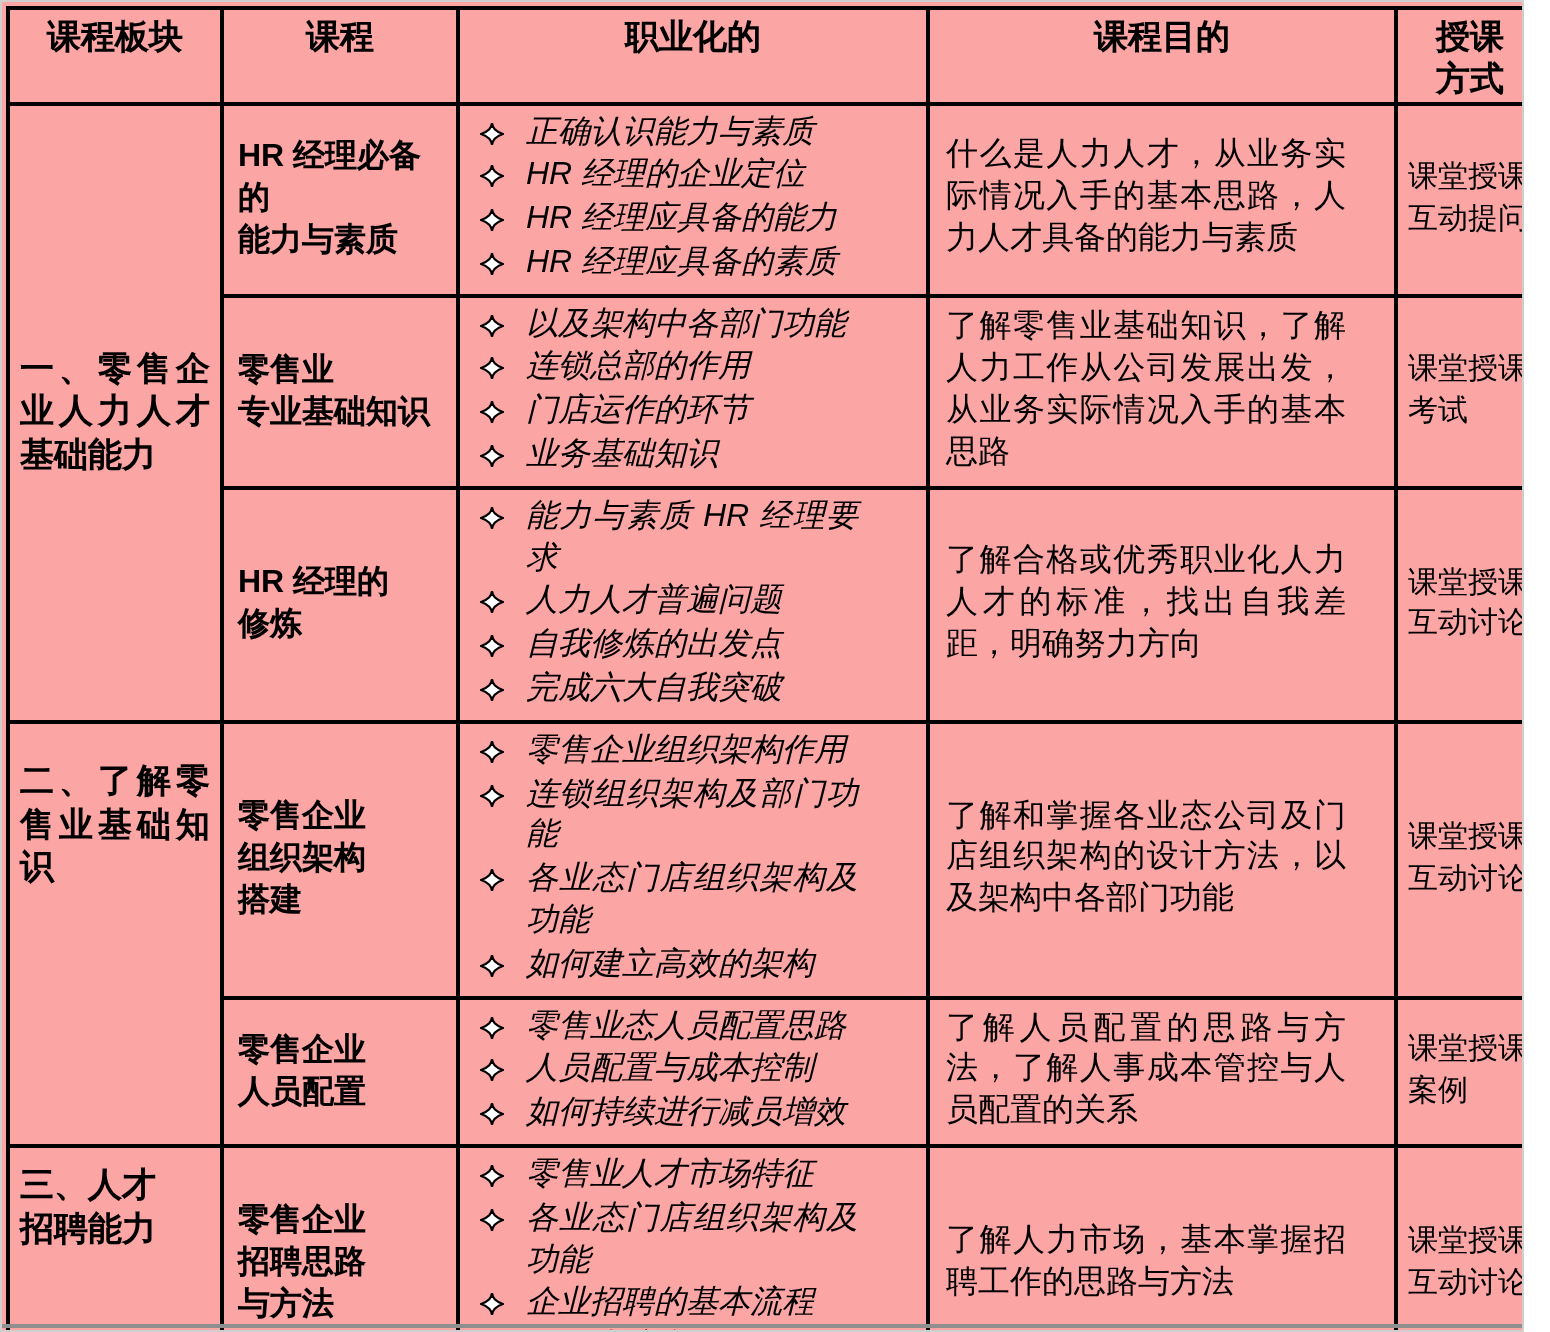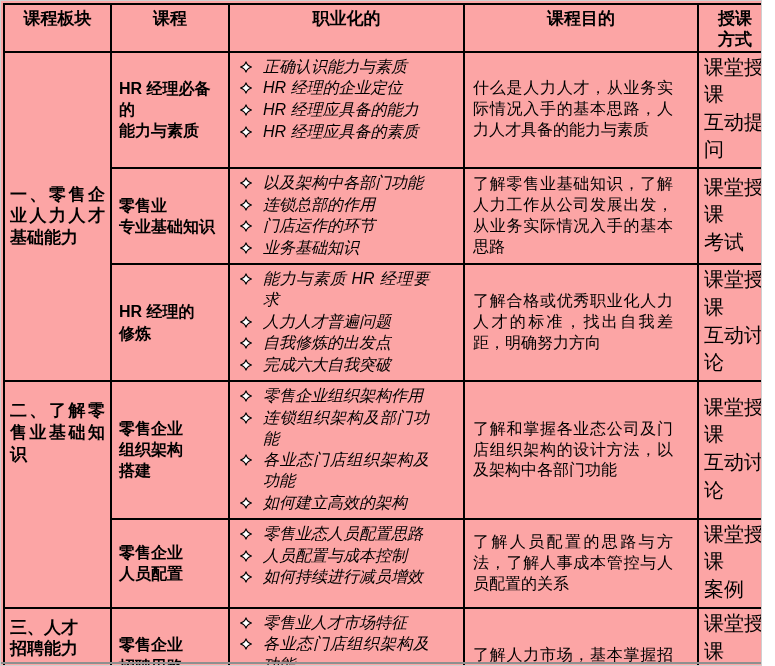--- a/index.html
+++ b/index.html
@@ -39,21 +39,21 @@
   .bullet svg{display:block;width:12px;height:12px;}
   .bullet path{fill:#ffffff;stroke:#000000;stroke-width:1.1;}
   td.outline .txt{display:block;max-width:166px;text-align:justify;text-justify:inter-character;}
   td.purpose{vertical-align:middle;padding:2px 4px 2px 8px;}
   td.purpose .ptext{
     max-width:200px;font-size:16px;line-height:1.3;
     text-align:justify;text-justify:inter-character;
   }
   td.method{
     vertical-align:middle;padding:2px 2px 2px 5px;
-    font-size:20px;line-height:1.38;white-space:pre-line;font-family:Liberation Mono, monospace;
+    font-size:15px;line-height:1.38;white-space:pre-line;
   }
   .cut-line{
     position:absolute;left:0;right:0;bottom:1px;height:2px;background:#8f8f8f;
   }
 </style>
 </head>
 <body>
 
 <div class="screen">
   <table class="course">

